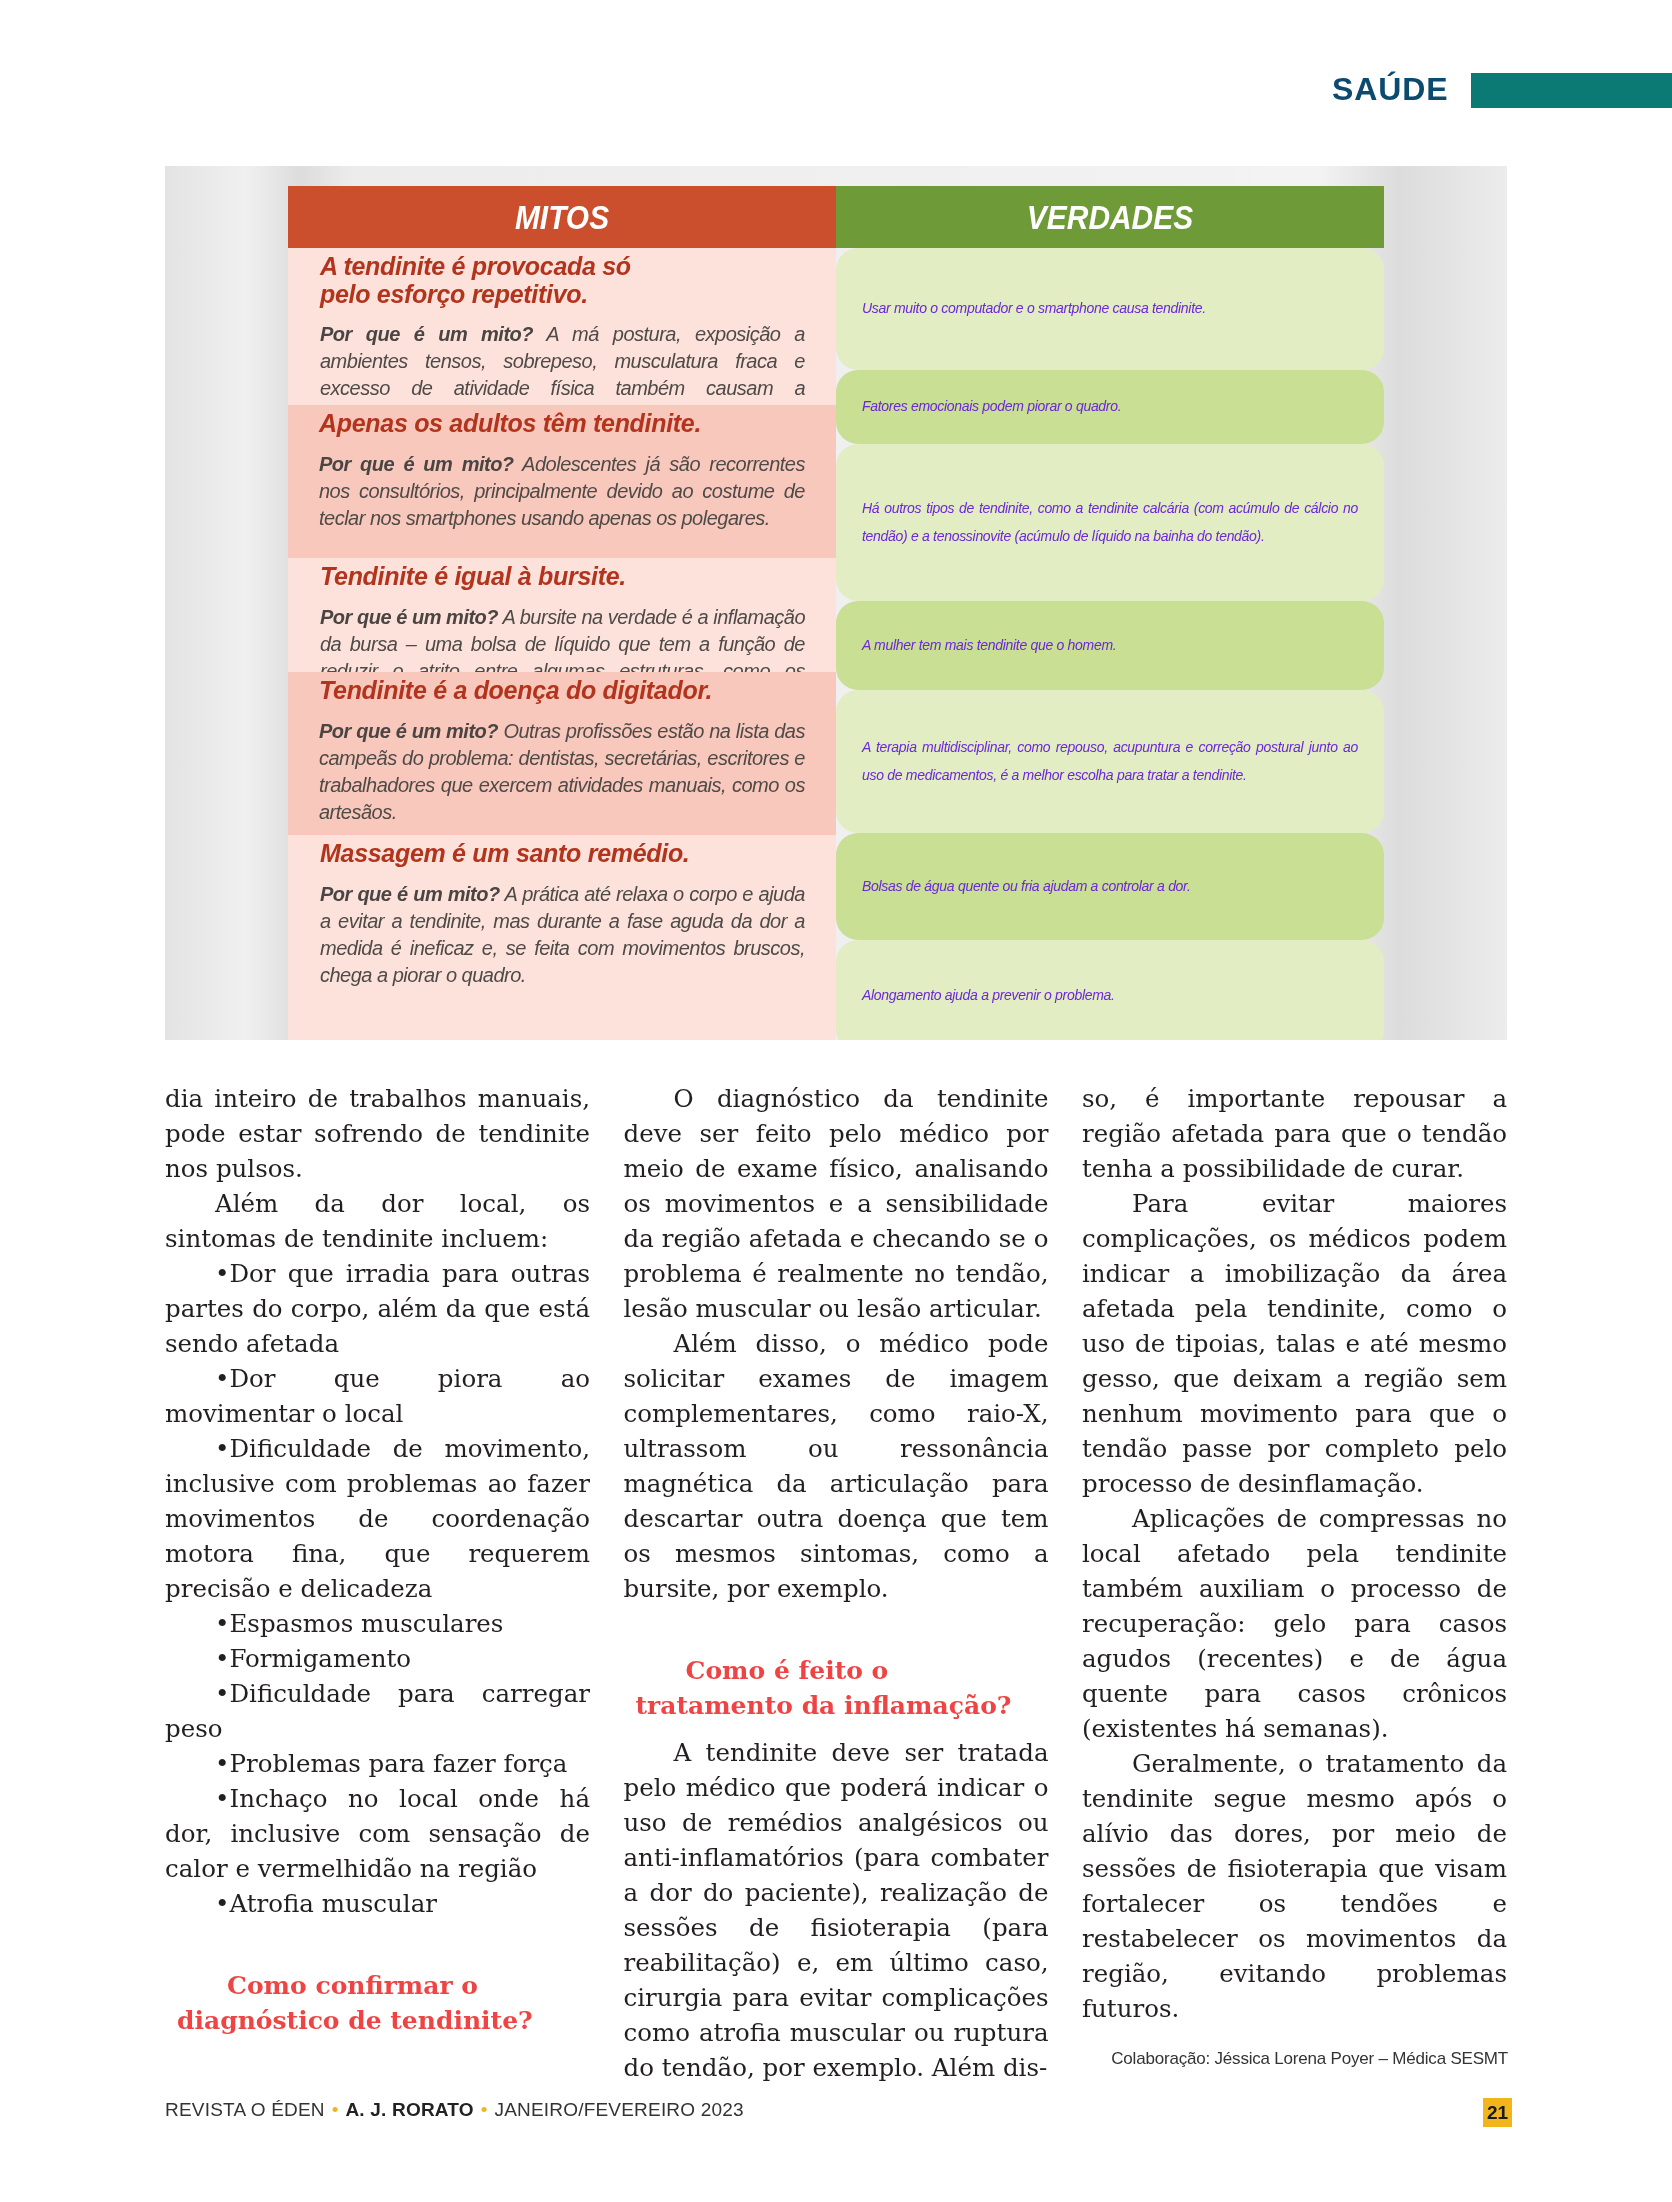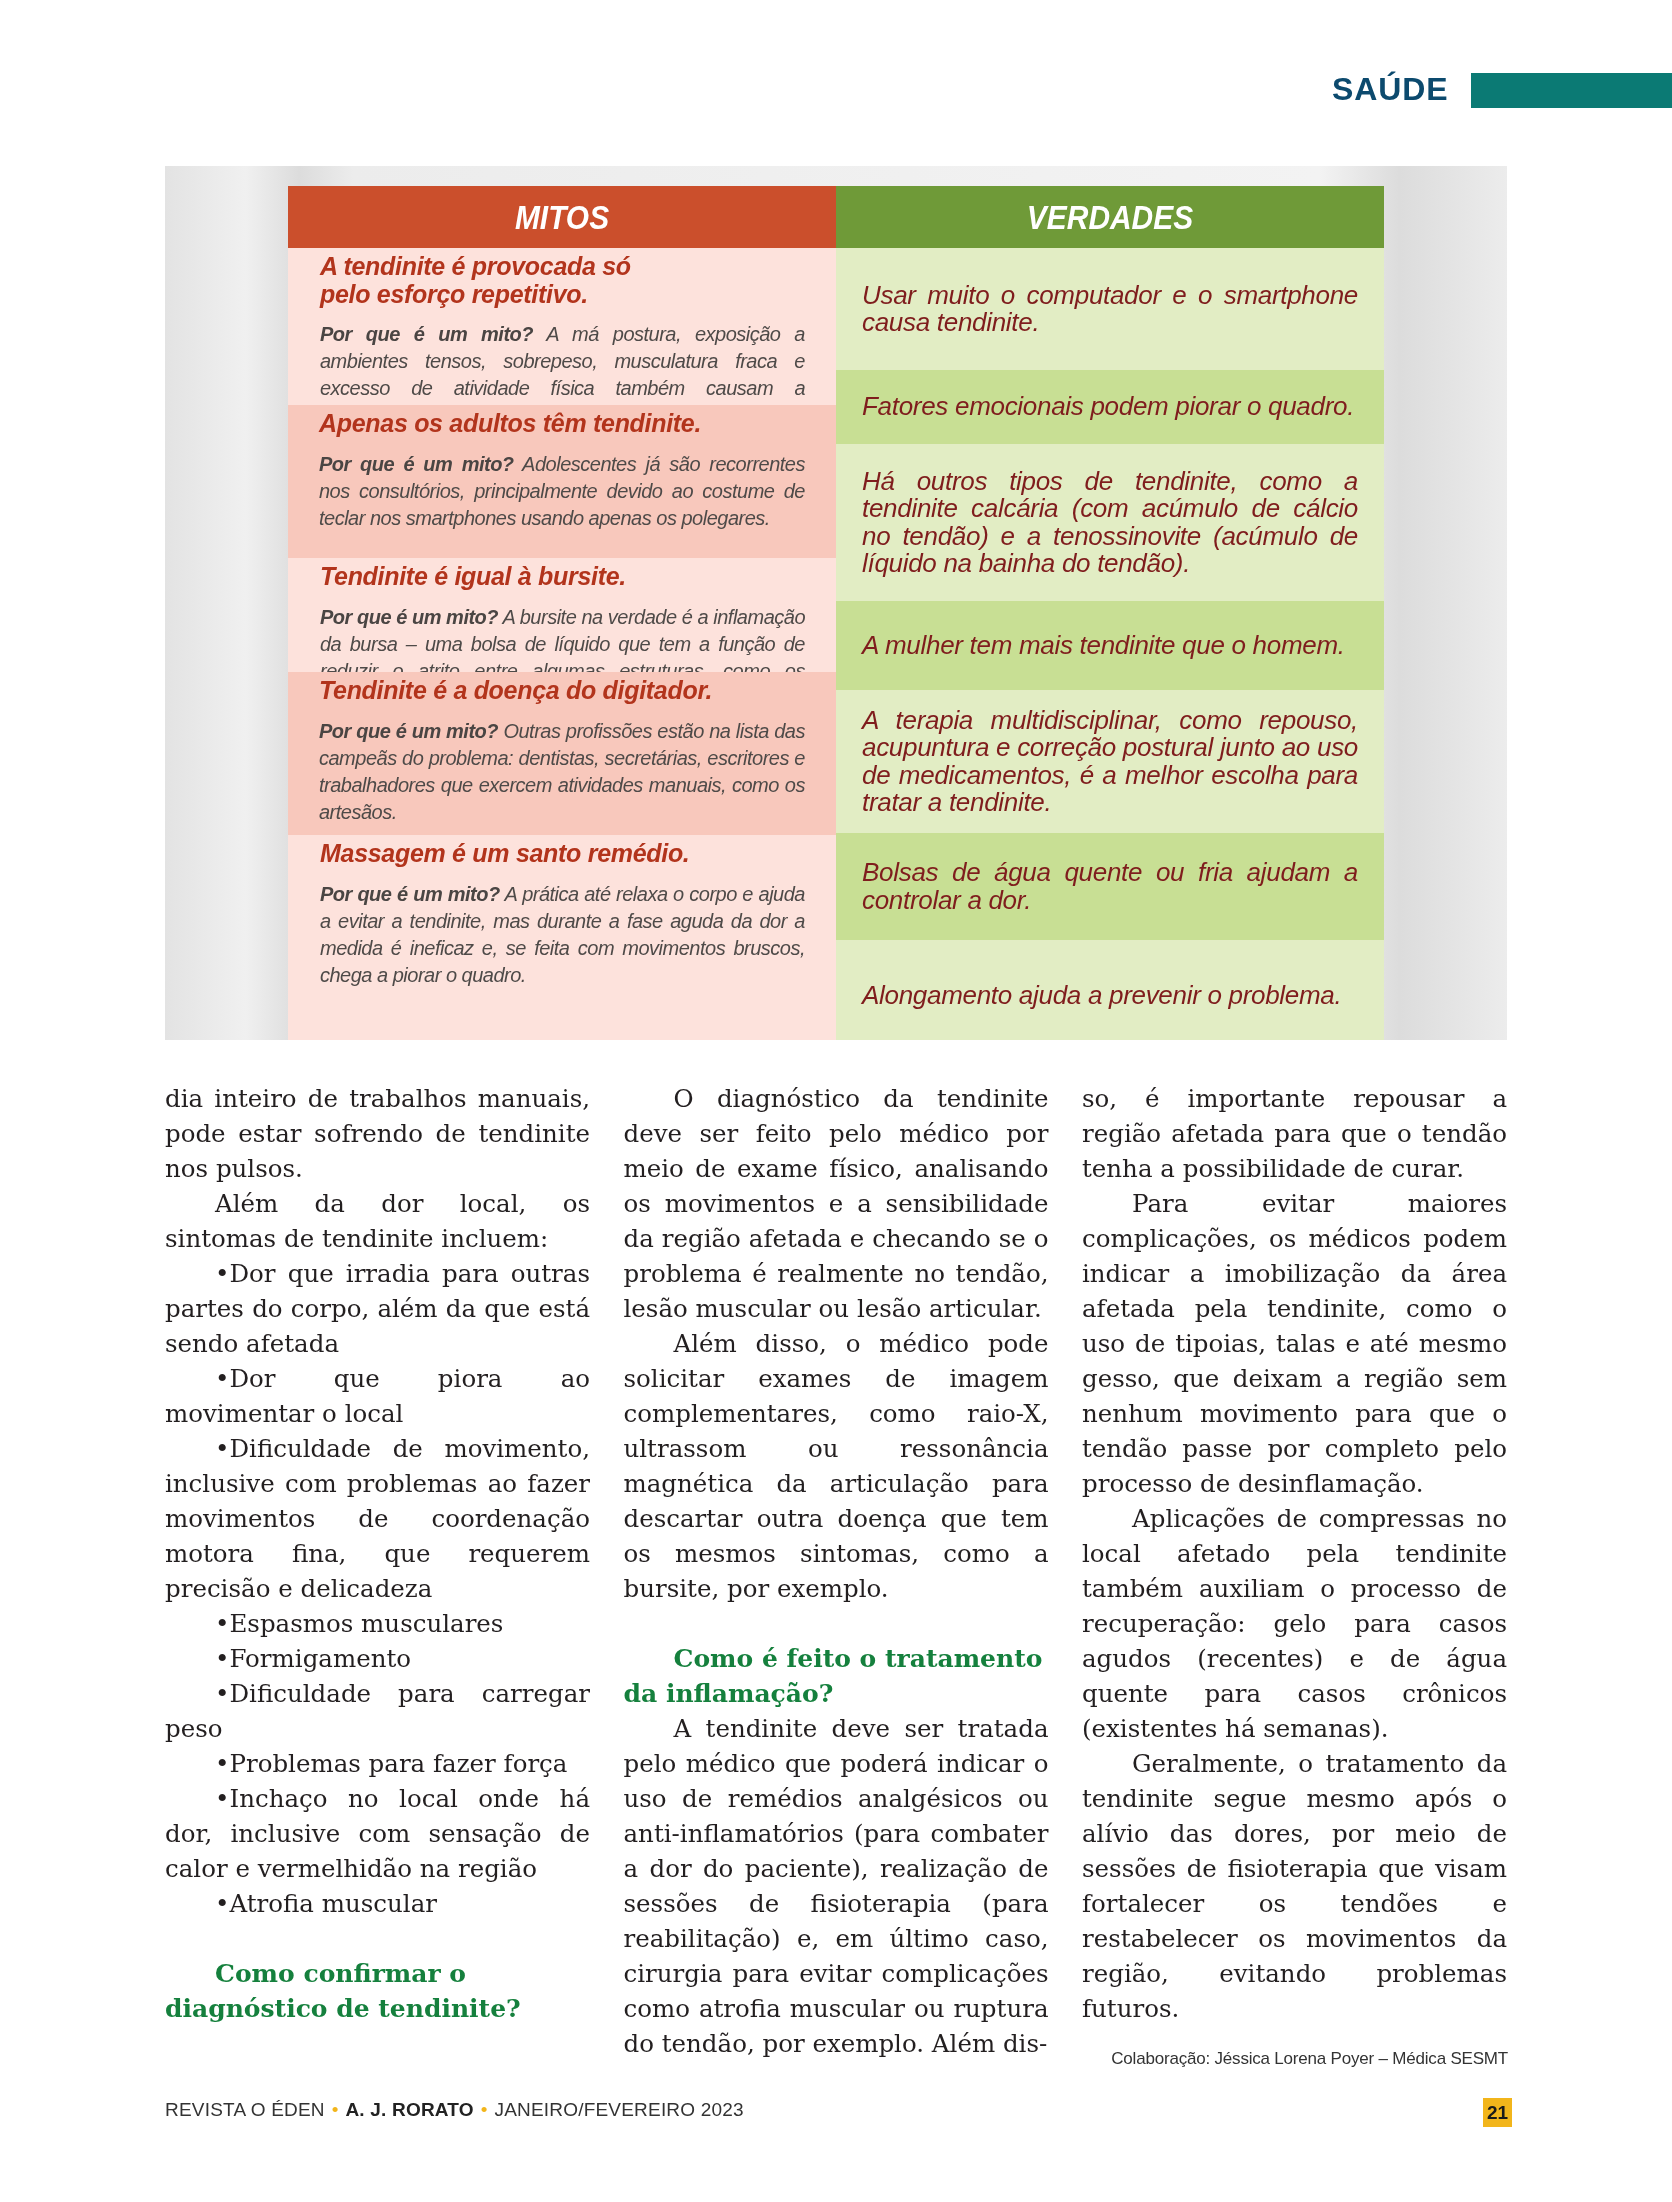--- a/index.html
+++ b/index.html
@@ -47,37 +47,38 @@
     letter-spacing: -0.3px;
   }
   .myth-body {
     color: #4e4a48; font-size: 20px; line-height: 27px; text-align: justify;
     letter-spacing: -0.5px;
     margin-top: 13px;
   }
   .myth-body b { color: #4a4543; }
   .truth-cell {
     padding: 0 26px; box-sizing: border-box; display: flex; align-items: center;
-    color: #7f1d1d; font-size: 26px; line-height: 27.5px; text-align: justify;
+    color: #6d28d9; font-size: 14px; line-height: 27.5px; text-align: justify;
     letter-spacing: -0.3px;
+    border-radius: 22px;
   }
   .truth-cell.light { background: #e2edc4; }
   .truth-cell.dark { background: #c8df94; }
 
   
   .article {
     position: absolute; top: 1081px; left: 165px; width: 1342px;
     display: flex; justify-content: space-between;
   }
   .acol { width: 425px; font-size: 24.5px; line-height: 35px; color: #231f20; }
   .acol p { margin: 0; text-align: justify; }
   .acol p.ind { text-indent: 50px; }
   .acol h3 {
-    margin: 0; font-size: 25px; line-height: 35px; font-weight: bold;
-    text-indent: 50px; color: #15803d;
+    margin: 12px; font-size: 25px; line-height: 35px; font-weight: bold;
+    text-indent: 50px; color: #ef4444;
   }
   .acol .gap { height: 35px; }
   .bullet { text-indent: 50px; }
 
   
   .credit {
     position: absolute; top: 2049px; right: 165px;
     font-family: "Liberation Sans", sans-serif; font-size: 17px; color: #333;
     letter-spacing: -0.2px;
   }

